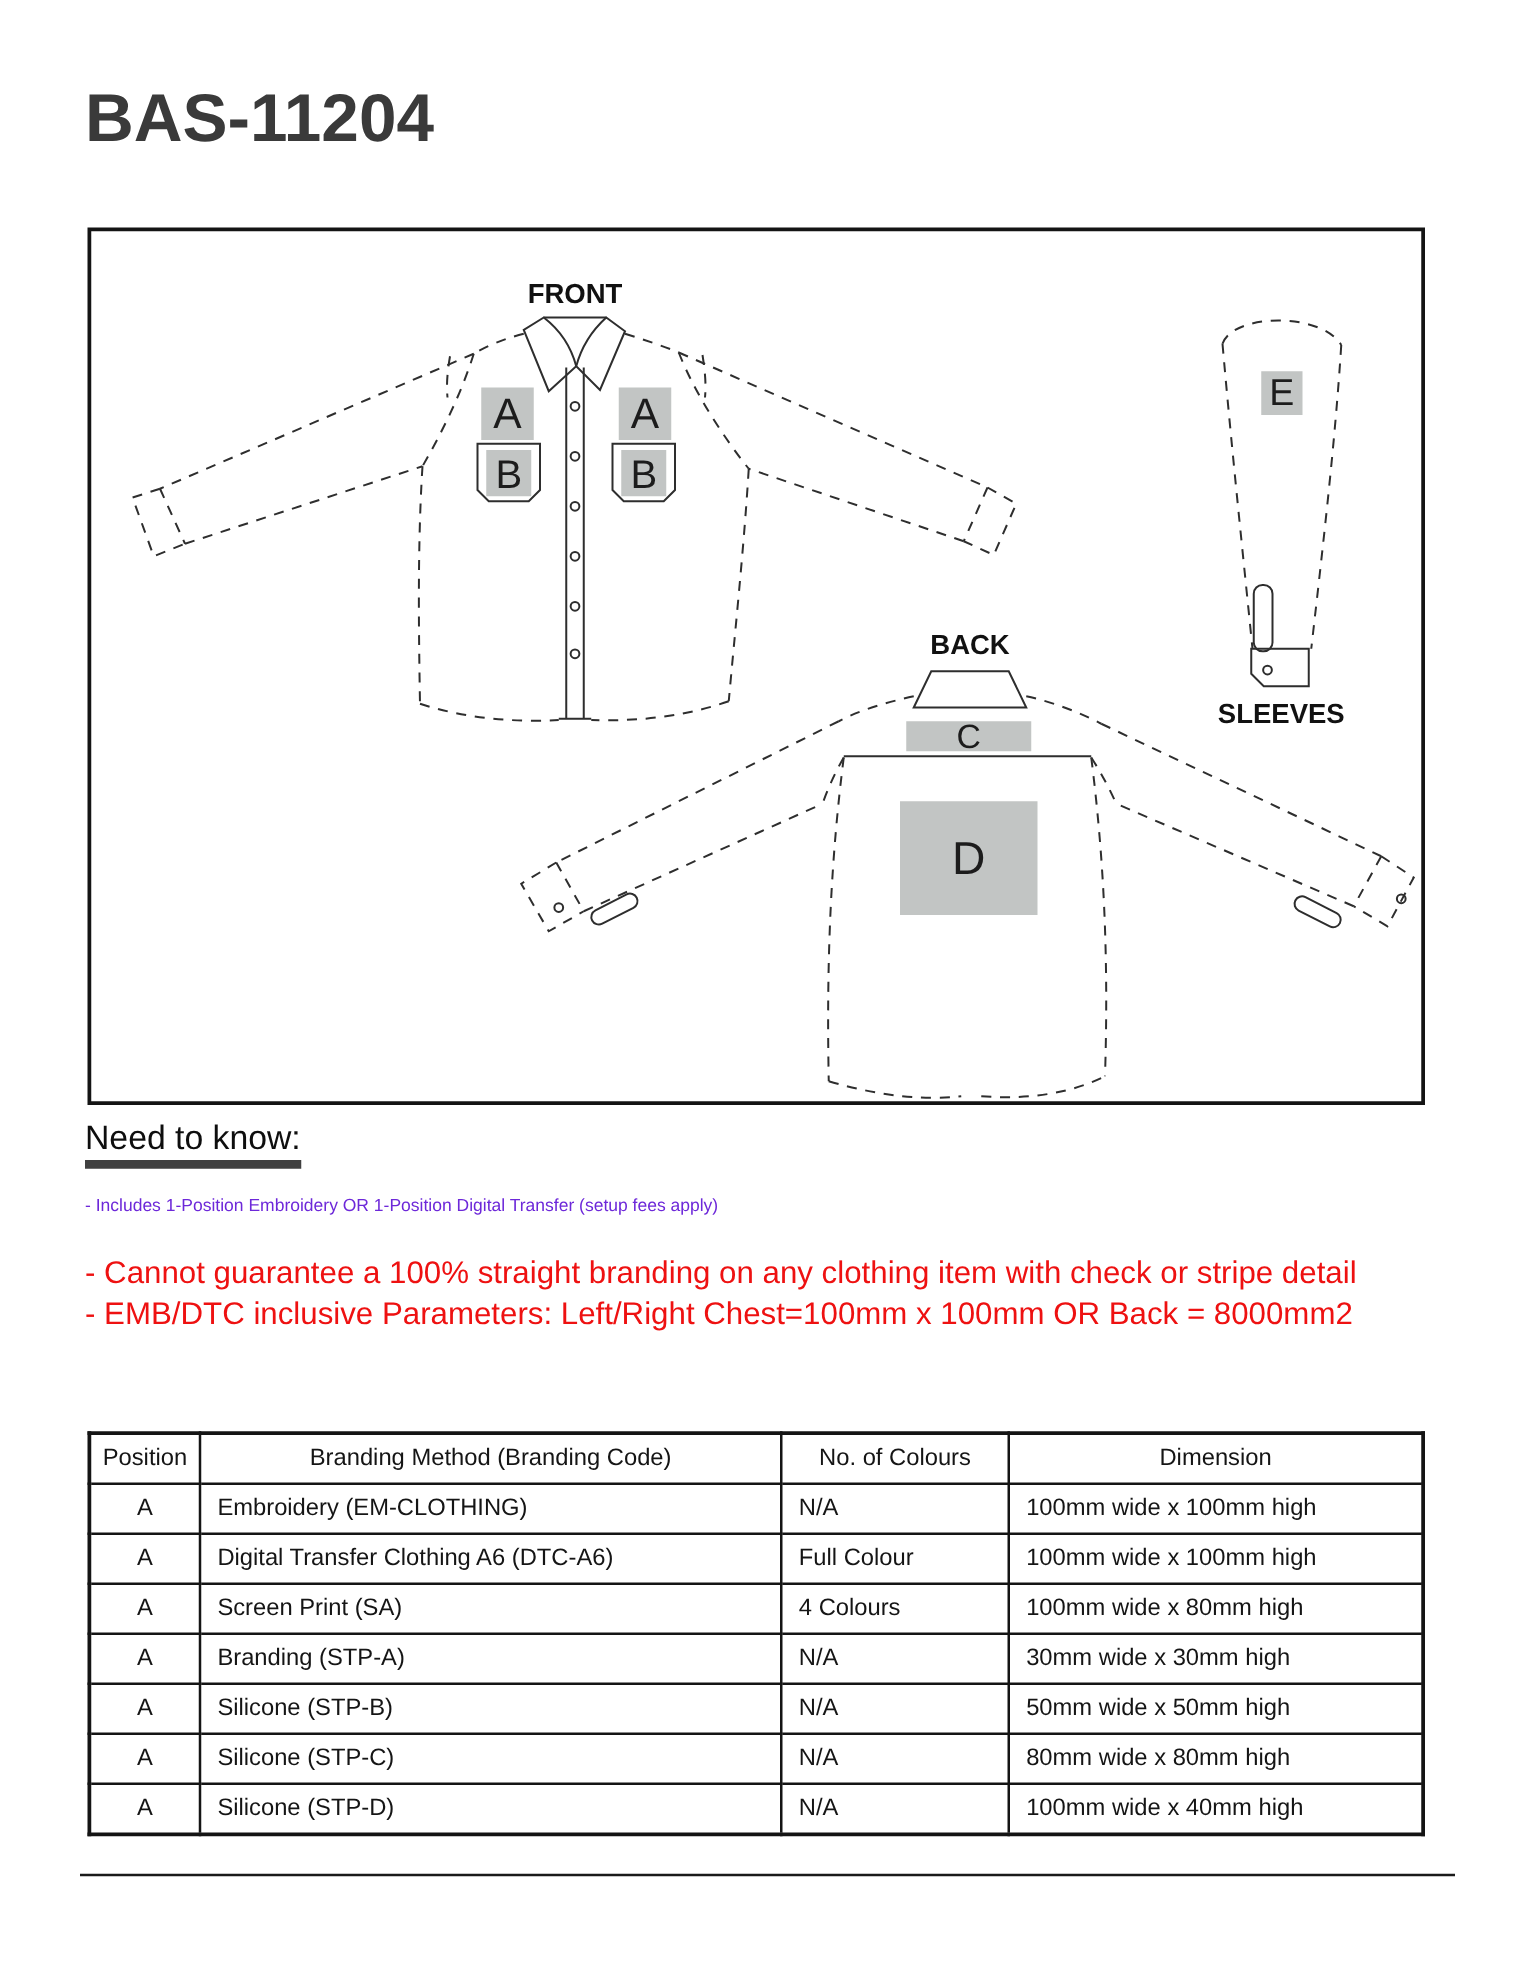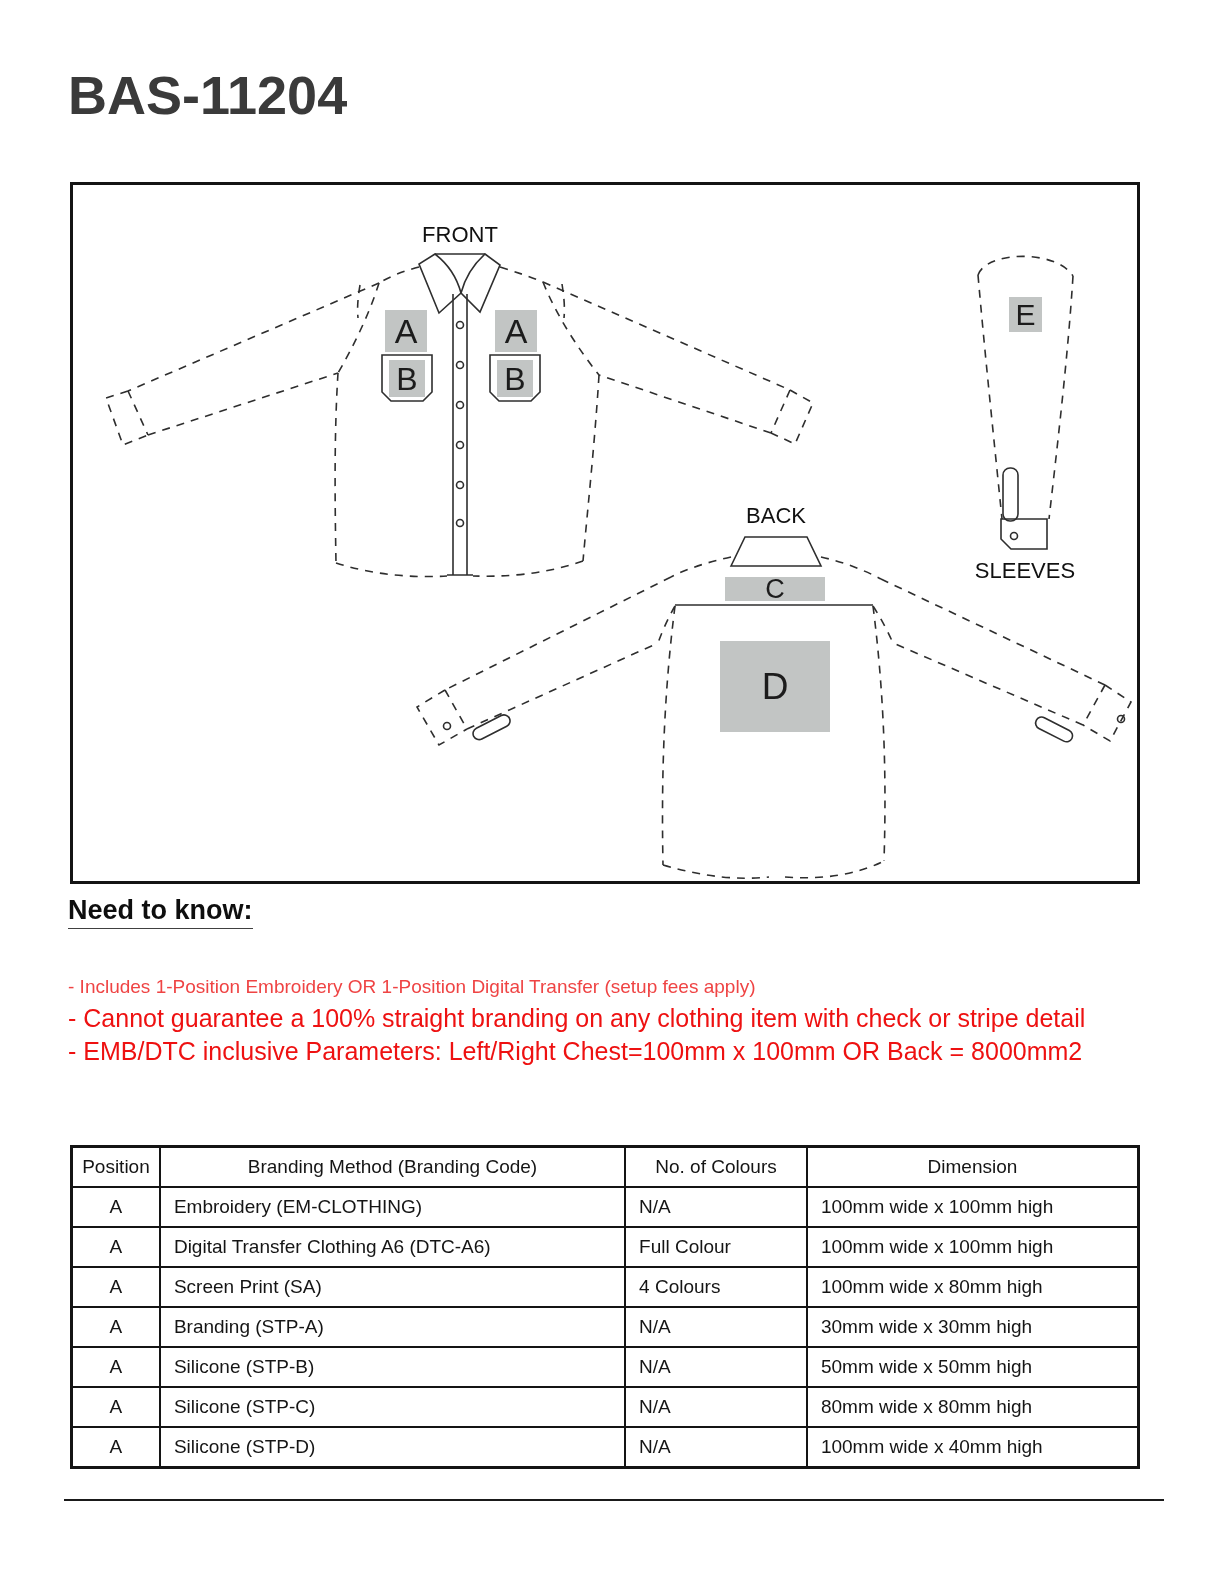--- a/index.html
+++ b/index.html
@@ -22,21 +22,21 @@
     line-height:1.1;
   }
   .diagram-box {
     position:absolute; left:70px; top:182px;
     width:1064px; height:696px;
     border:3px solid #141414;
     background:#ffffff;
   }
   .diagram-box svg { position:absolute; left:0; top:0; }
   .view-label {
-    position:absolute; font-size:22px; font-weight:normal; color:#111;
+    position:absolute; font-size:22px; font-weight:bold; color:#111;
     text-align:center;
   }
   .lbl-front   { left:345px; top:37px;  width:84px; }
   .lbl-back    { left:661px; top:318px; width:84px; }
   .lbl-sleeves { left:896px; top:373px; width:112px; }
   .marker {
     position:absolute;
     background:#c2c5c4;
     display:flex; align-items:center; justify-content:center;
     color:#1c1c1c; font-size:34px; line-height:1;
@@ -44,29 +44,29 @@
   .m-a-left  { left:312px; top:125px; width:42px;  height:42px; }
   .m-a-right { left:422px; top:125px; width:42px;  height:42px; }
   .m-b-left  { left:316px; top:175px; width:36px;  height:37px; font-size:32px; }
   .m-b-right { left:424px; top:175px; width:36px;  height:37px; font-size:32px; }
   .m-c       { left:652px; top:392px; width:100px; height:24px; font-size:27px; }
   .m-d       { left:647px; top:456px; width:110px; height:91px; font-size:37px; }
   .m-e       { left:936px; top:112px; width:33px;  height:35px; font-size:30px; }
 
   .ntk-heading, .bo-heading {
     position:absolute; left:68px;
-    font-size:27px; font-weight:bold; color:#0e0e0e;
-    border-bottom:1px solid #404040; padding-bottom:2px;
+    font-size:27px; font-weight:normal; color:#0e0e0e;
+    border-bottom:7px solid #404040; padding-bottom:2px;
     line-height:1.1;
   }
   .ntk-heading { top:896px; }
   .bo-heading  { top:1078px; }
   .note-black {
     position:absolute; left:68px; top:956px;
-    font-size:19px; color:#ef4444;margin-top:20px;
+    font-size:14px; color:#6d28d9;
   }
   .notes-red {
     position:absolute; left:68px; top:1002px;
     font-size:25px; color:#ee1111; line-height:33px;
   }
   .bo-table {
     position:absolute; left:70px; top:1145px;
     width:1070px;
     border-collapse:collapse; table-layout:fixed;
     font-size:19px; color:#151515;

